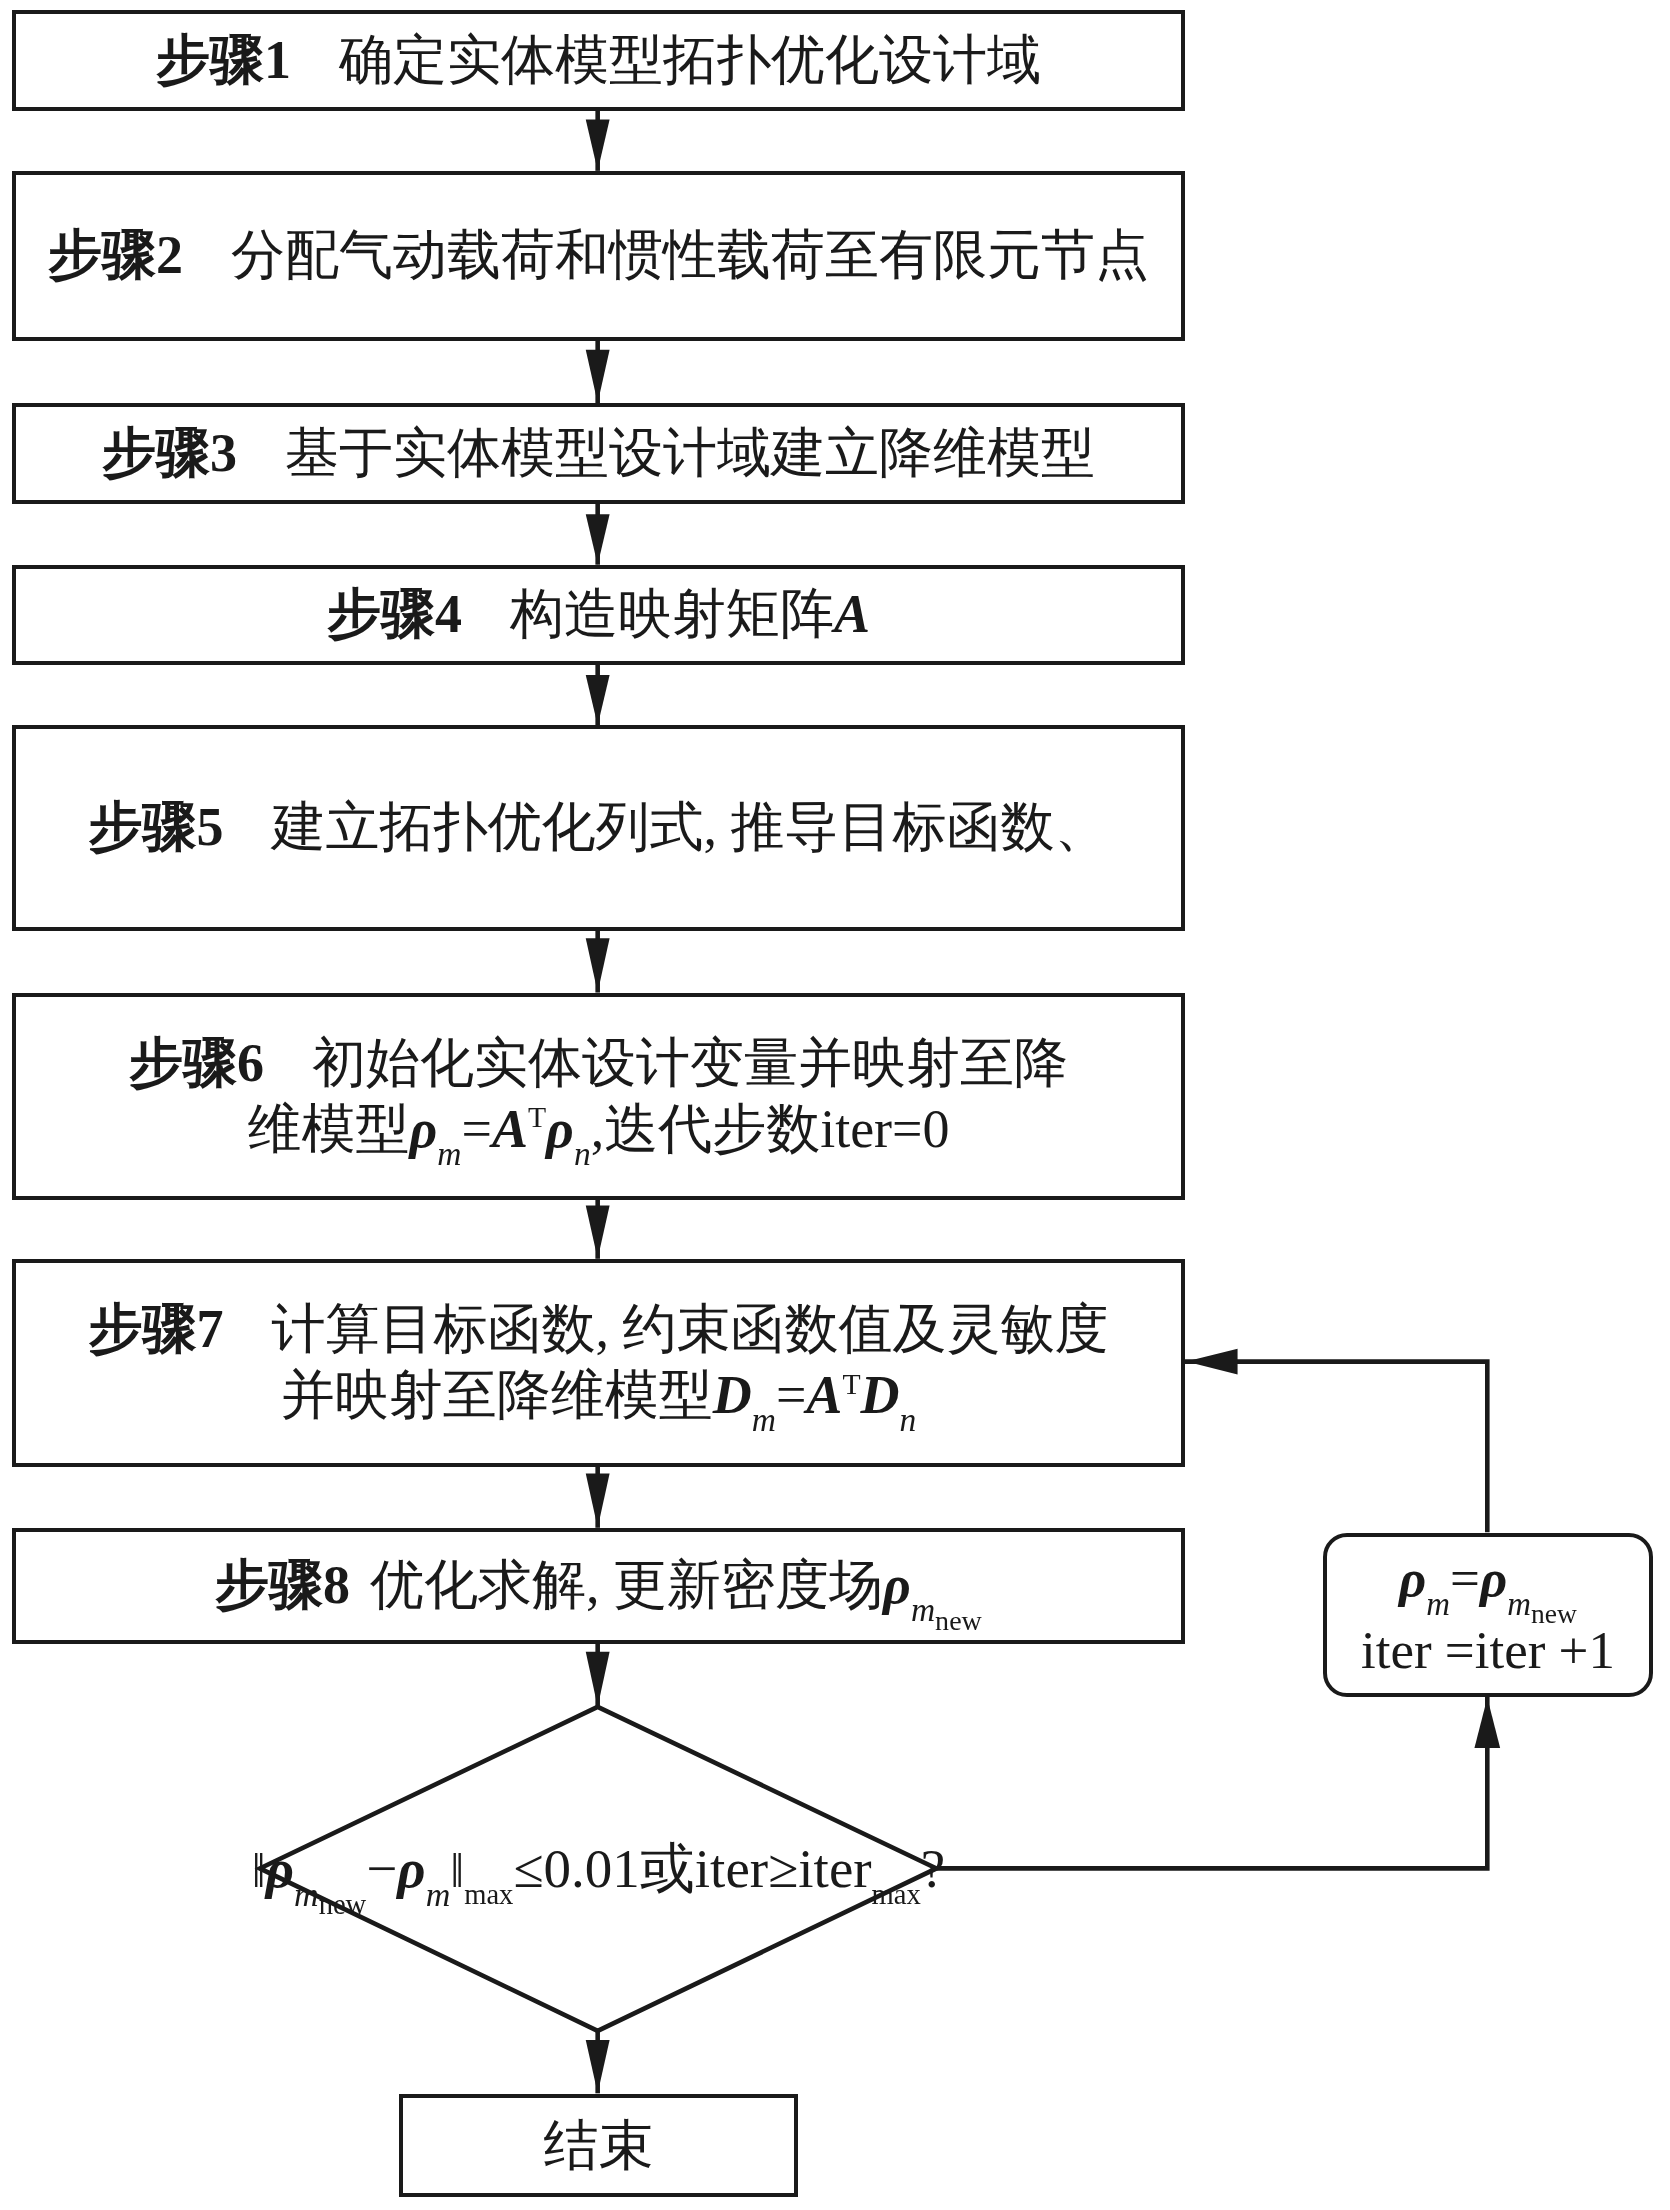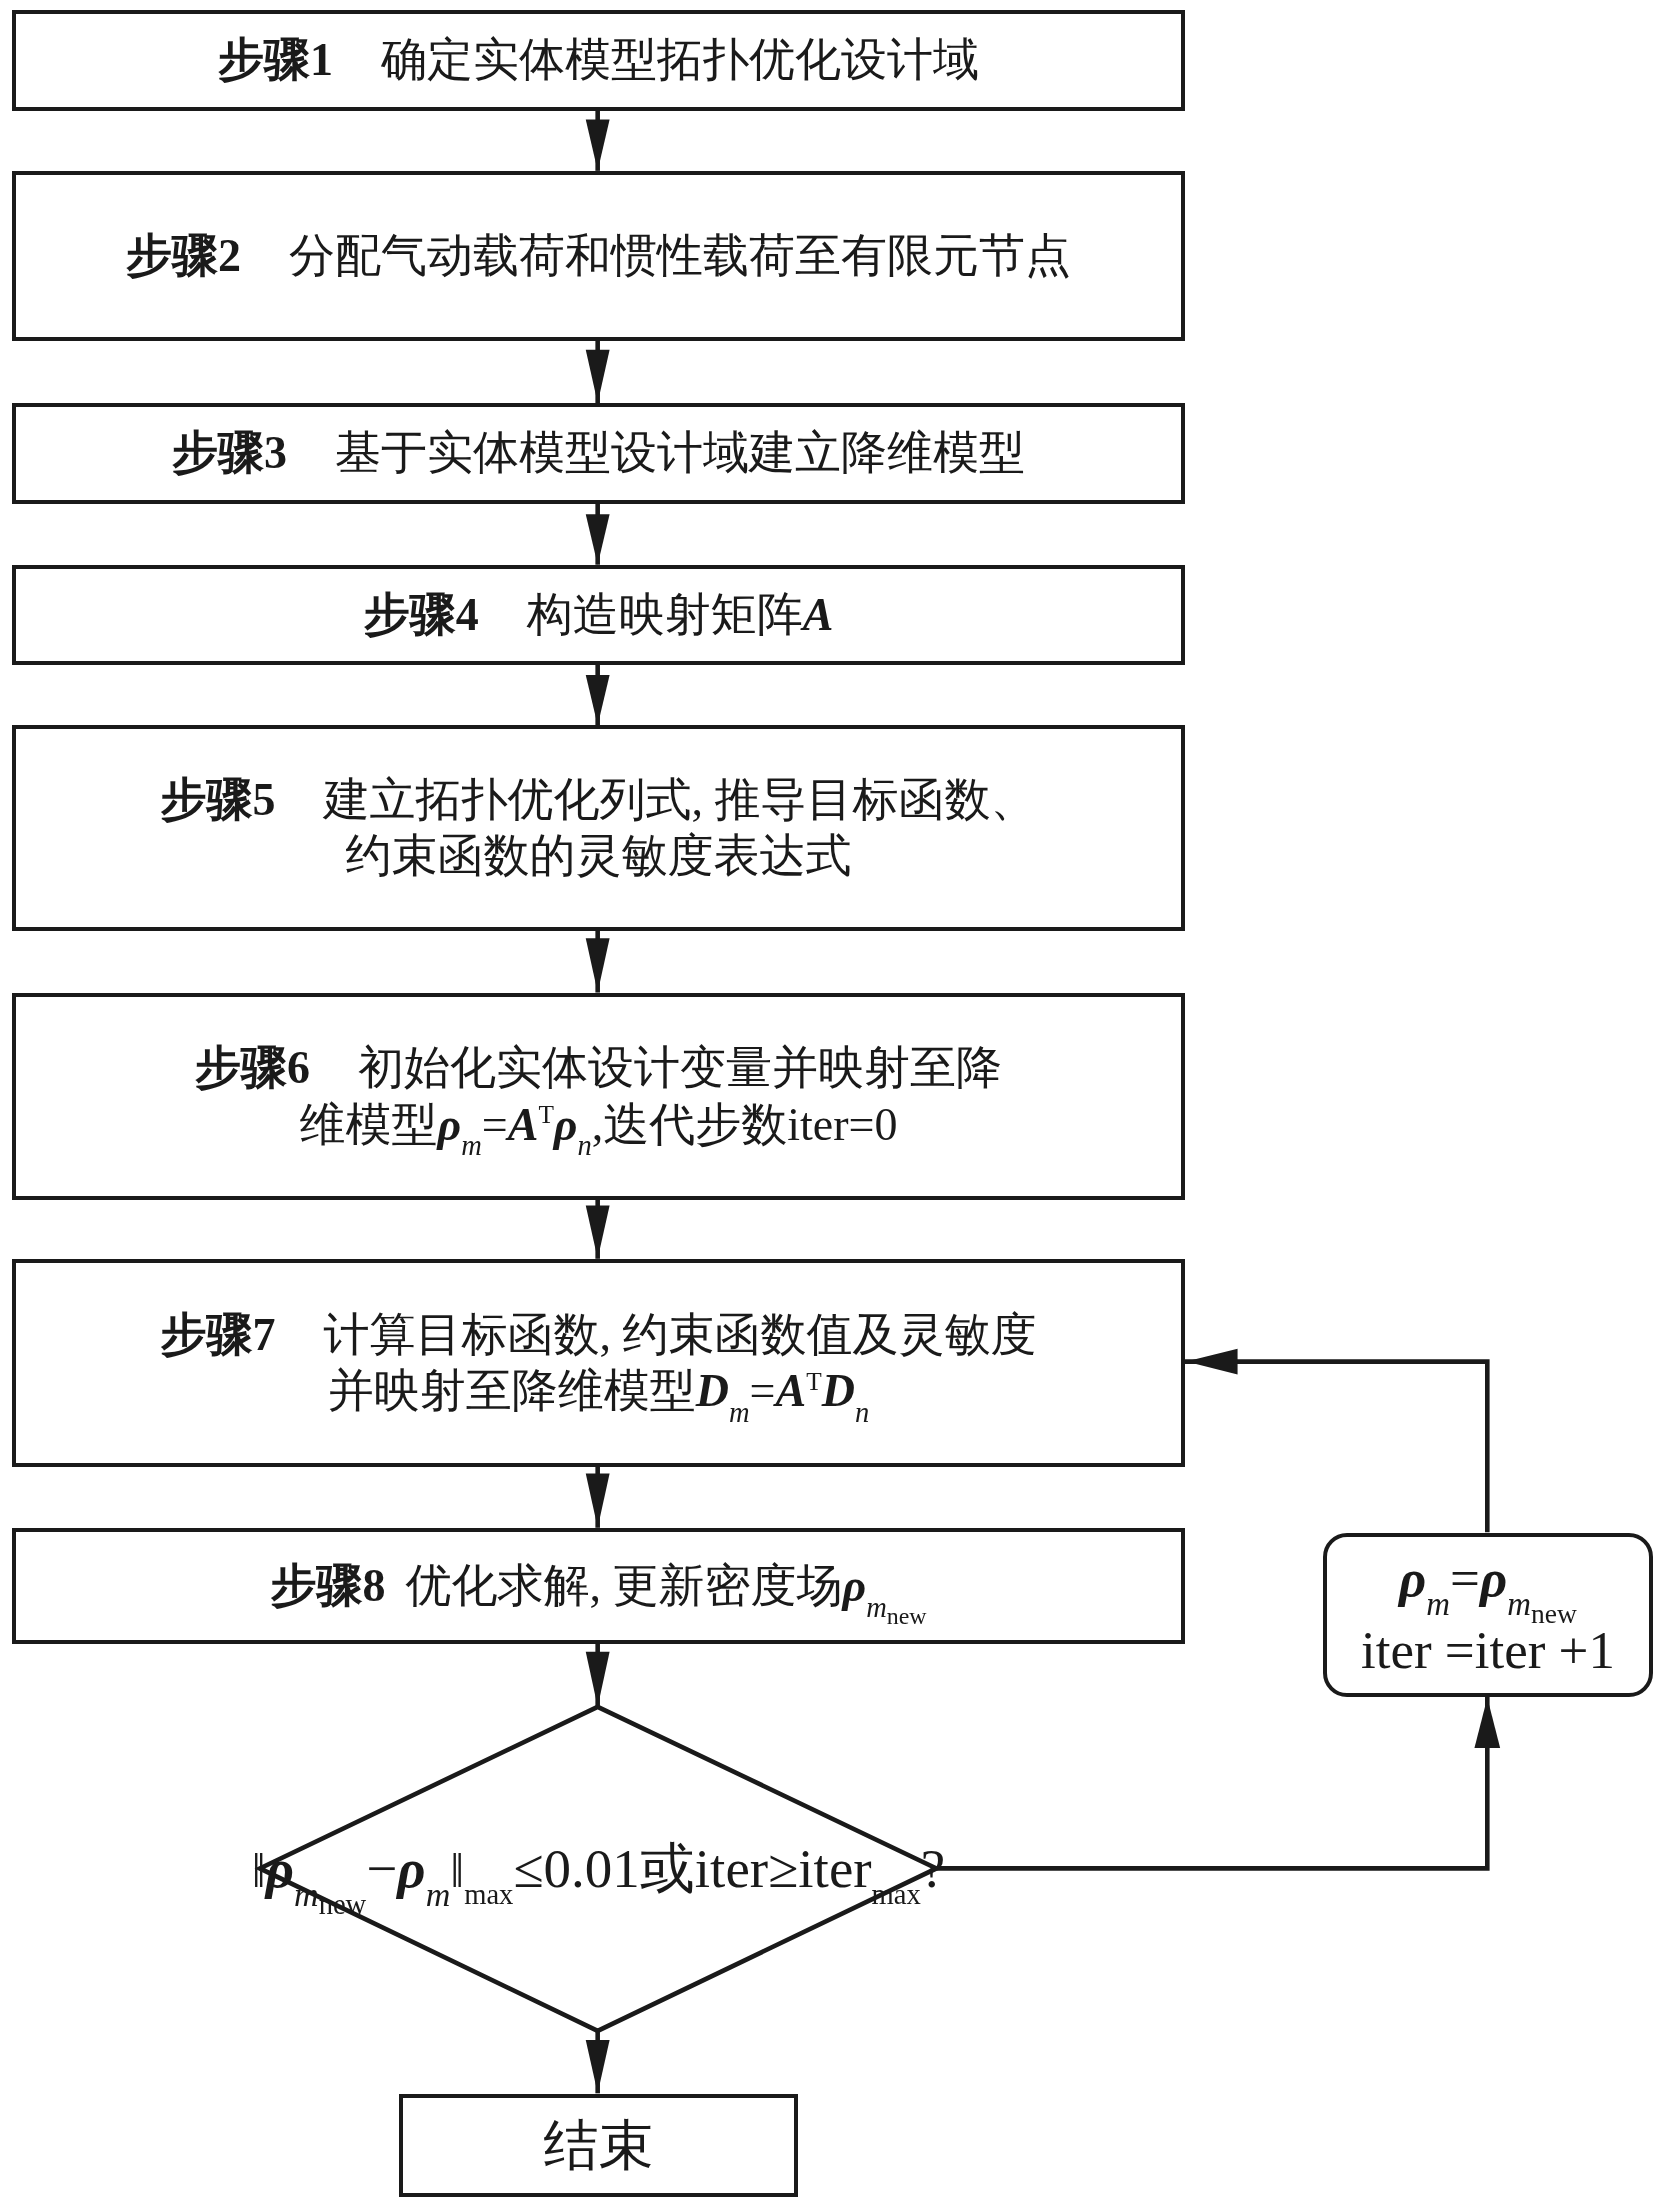--- a/index.html
+++ b/index.html
@@ -1,21 +1,21 @@
 <!DOCTYPE html>
 <html style="font-size:14.7px"><head>
 <meta charset="utf-8">
 <style>
   html, body { margin: 0; padding: 0; background: #ffffff; }
   body { width: 1670px; height: 2210px; position: relative; overflow: hidden;
          font-family: "Liberation Serif", "DejaVu Serif", serif; color: #1a1a1a; }
   #canvas { position: absolute; left: 0; top: 0; width: 1670px; height: 2210px; }
   .box { position: absolute; box-sizing: border-box; border: 4.6px solid #1a1a1a; background: #fff;
          display: flex; flex-direction: column; align-items: center; justify-content: center;
-         text-align: center; font-size: 46px; line-height: 1.22; }
+         text-align: center; font-size: 54px; line-height: 1.22; }
   .main { left: 12px; width: 1173px; }
   .line { white-space: nowrap; display: block; }
   .lbl { font-weight: bold; }
   .gap { display: inline-block; width: 48px; }
   .gap-s { display: inline-block; width: 20px; }
   .m { font-weight: bold; font-style: italic; }
   .sub { font-style: italic; font-weight: normal; font-size: 0.62em; position: relative; top: 0.55em; }
   .subr { font-style: normal; font-weight: normal; font-size: 0.52em; position: relative; top: 0.6em; }
   .sup { font-weight: normal; font-style: normal; font-size: 0.55em; position: relative; top: -0.65em; }
   .norm { font-weight: normal; font-size: 0.9em; }
@@ -79,21 +79,20 @@
 <div class="box main" style="top:565px;height:100px;">
   <span class="line">
     <span class="lbl">步骤4</span><span class="gap"></span><span>构造映射矩阵</span><span class="m">A</span>
   </span>
 </div>
 
 <div class="box main" style="top:725px;height:206px;">
   <span class="line">
     <span class="lbl">步骤5</span><span class="gap"></span><span>建立拓扑优化列式, 推导目标函数、</span>
   </span>
-  <span class="line">约束函数的灵敏度表达式</span>
 </div>
 
 <div class="box main" style="top:993px;height:207px;">
   <span class="line">
     <span class="lbl">步骤6</span><span class="gap"></span><span>初始化实体设计变量并映射至降</span>
   </span>
   <span class="line">
     <span>维模型</span><span class="m">ρ</span><span class="sub">m</span><span>=</span><span class="m">A</span><span class="sup">T</span><span class="m">ρ</span><span class="sub">n</span><span>,迭代步数iter=0</span>
   </span>
 </div>

